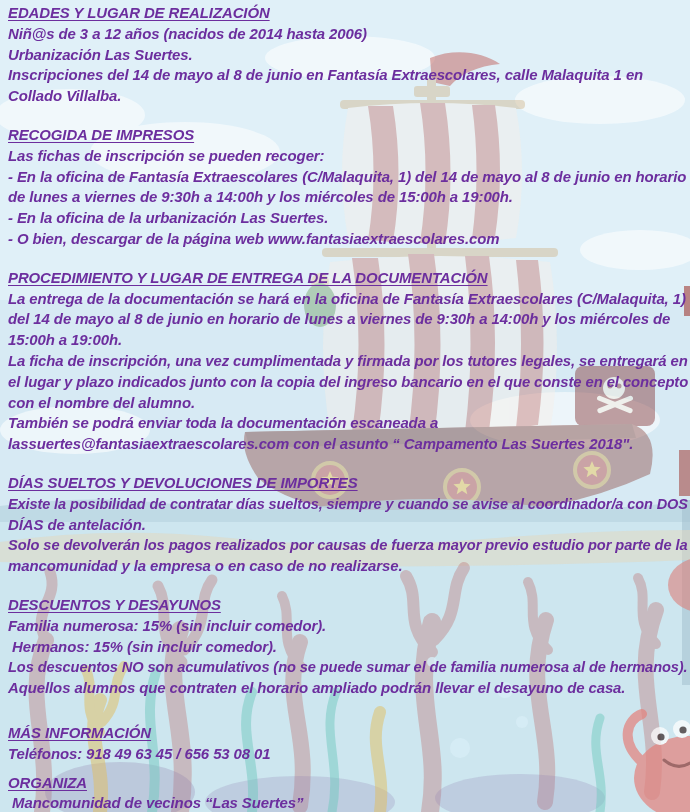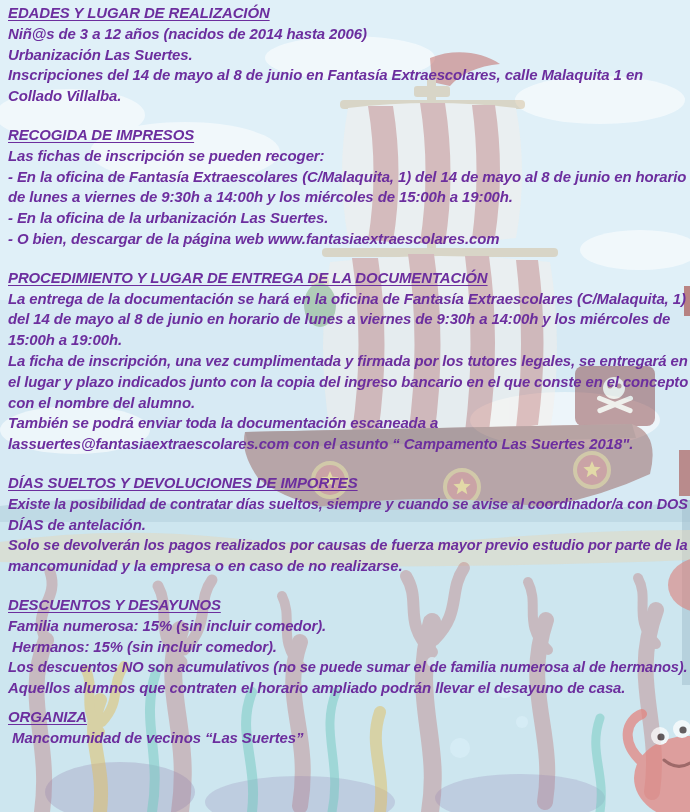--- a/index.html
+++ b/index.html
@@ -191,17 +191,21 @@
       <div class="line" style="transform: scaleX(0.977);">Solo se devolverán los pagos realizados por causas de fuerza mayor previo estudio por parte de la</div>
       <div class="line" style="transform: scaleX(0.9971);">mancomunidad y la empresa o en caso de no realizarse.</div>
     </section>
     <section class="sec" id="sec-descuentos">
       <div class="heading line" style="transform: scaleX(0.9971);">DESCUENTOS Y DESAYUNOS</div>
       <div class="line" style="transform: scaleX(0.9971);">Familia numerosa: 15% (sin incluir comedor).</div>
       <div class="line" style="transform: scaleX(0.9971);"> Hermanos: 15% (sin incluir comedor).</div>
       <div class="line" style="transform: scaleX(0.9742);">Los descuentos NO son acumulativos (no se puede sumar el de familia numerosa al de hermanos).</div>
       <div class="line" style="transform: scaleX(0.9971);">Aquellos alumnos que contraten el horario ampliado podrán llevar el desayuno de casa.</div>
     </section>
+    <section class="sec" id="sec-mas">
+      <div class="heading line" style="transform: scaleX(0.9971);">MÁS INFORMACIÓN</div>
+      <div class="line" style="transform: scaleX(0.9971);">Teléfonos: 918 49 63 45 / 656 53 08 01</div>
+    </section>
     <section class="sec" id="sec-organiza">
       <div class="heading line" style="transform: scaleX(0.9971);">ORGANIZA</div>
       <div class="line" style="transform: scaleX(0.9971);"> Mancomunidad de vecinos “Las Suertes”</div>
     </section>
   </main>
 
 </body></html>

